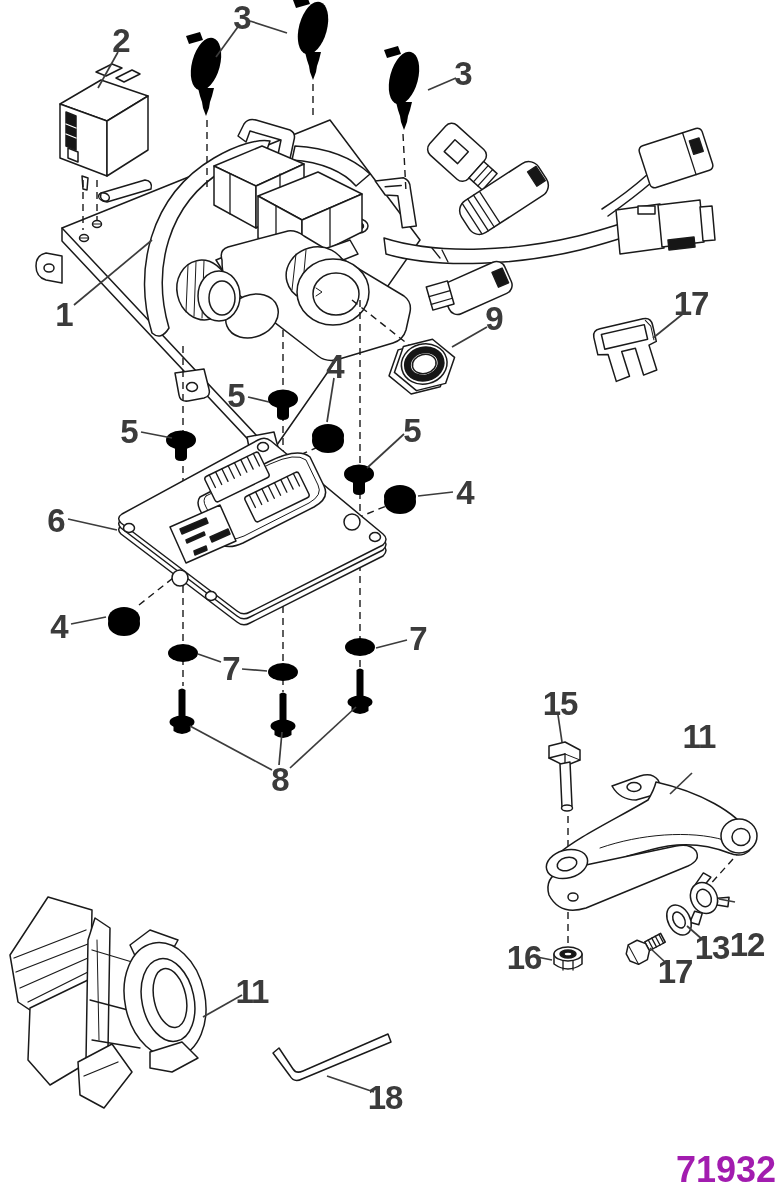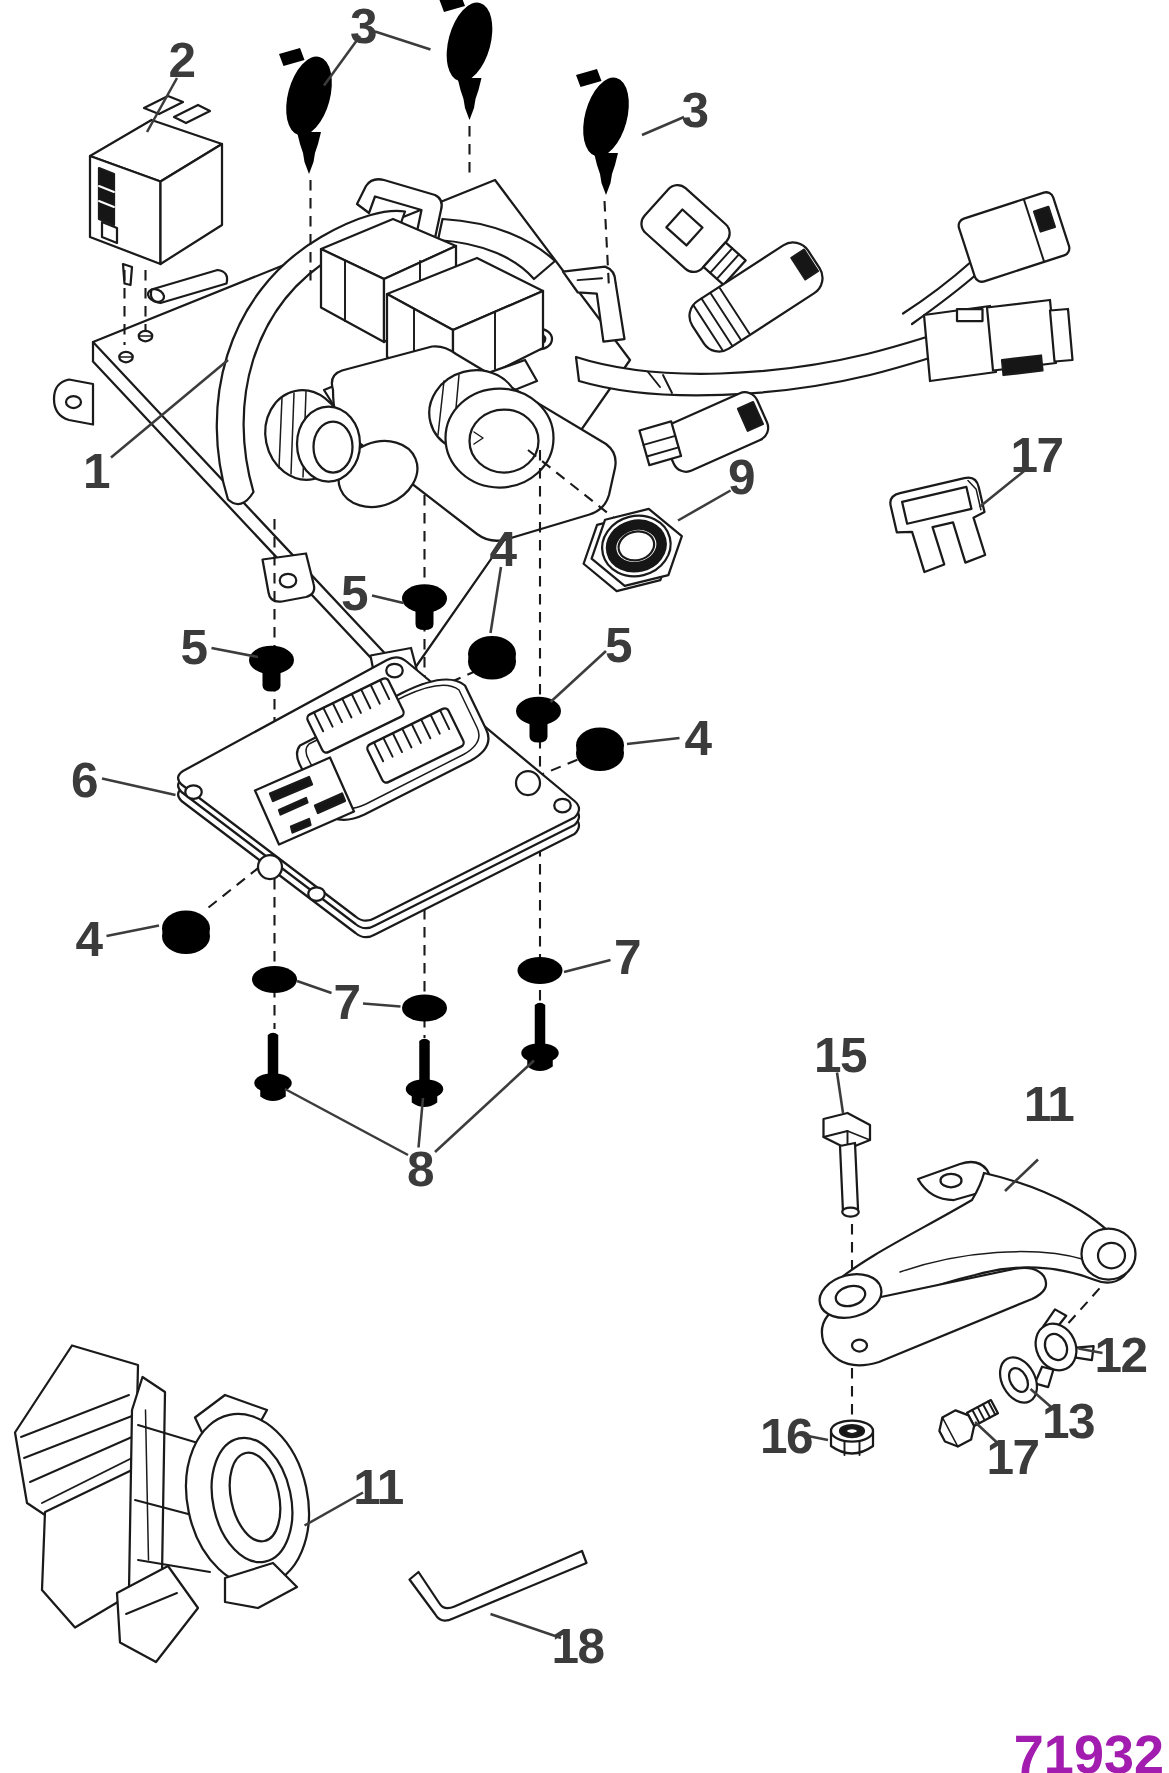--- a/index.html
+++ b/index.html
@@ -439,21 +439,21 @@
   <span class="callout" style="left:129px;top:431px">5</span>
   <span class="callout" style="left:412px;top:430px">5</span>
   <span class="callout" style="left:465px;top:492px">4</span>
   <span class="callout" style="left:56px;top:520px">6</span>
   <span class="callout" style="left:59px;top:626px">4</span>
   <span class="callout" style="left:418px;top:638px">7</span>
   <span class="callout" style="left:231px;top:668px">7</span>
   <span class="callout" style="left:280px;top:779px">8</span>
   <span class="callout" style="left:560px;top:703px">15</span>
   <span class="callout" style="left:699px;top:736px">11</span>
-  <span class="callout" style="left:747px;top:903px">12</span>
+  <span class="callout" style="left:747px;top:944px">12</span>
   <span class="callout" style="left:712px;top:947px">13</span>
   <span class="callout" style="left:675px;top:971px">17</span>
   <span class="callout" style="left:524px;top:957px">16</span>
   <span class="callout" style="left:252px;top:991px">11</span>
   <span class="callout" style="left:385px;top:1097px">18</span>
 
   <div class="partnum">71932</div>
 </div>
 
 </body></html>

